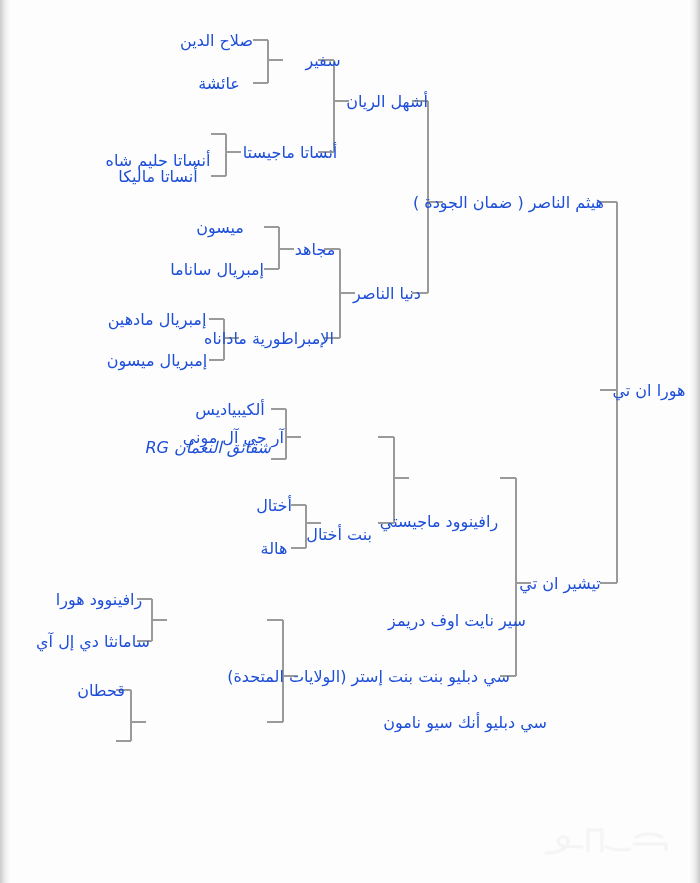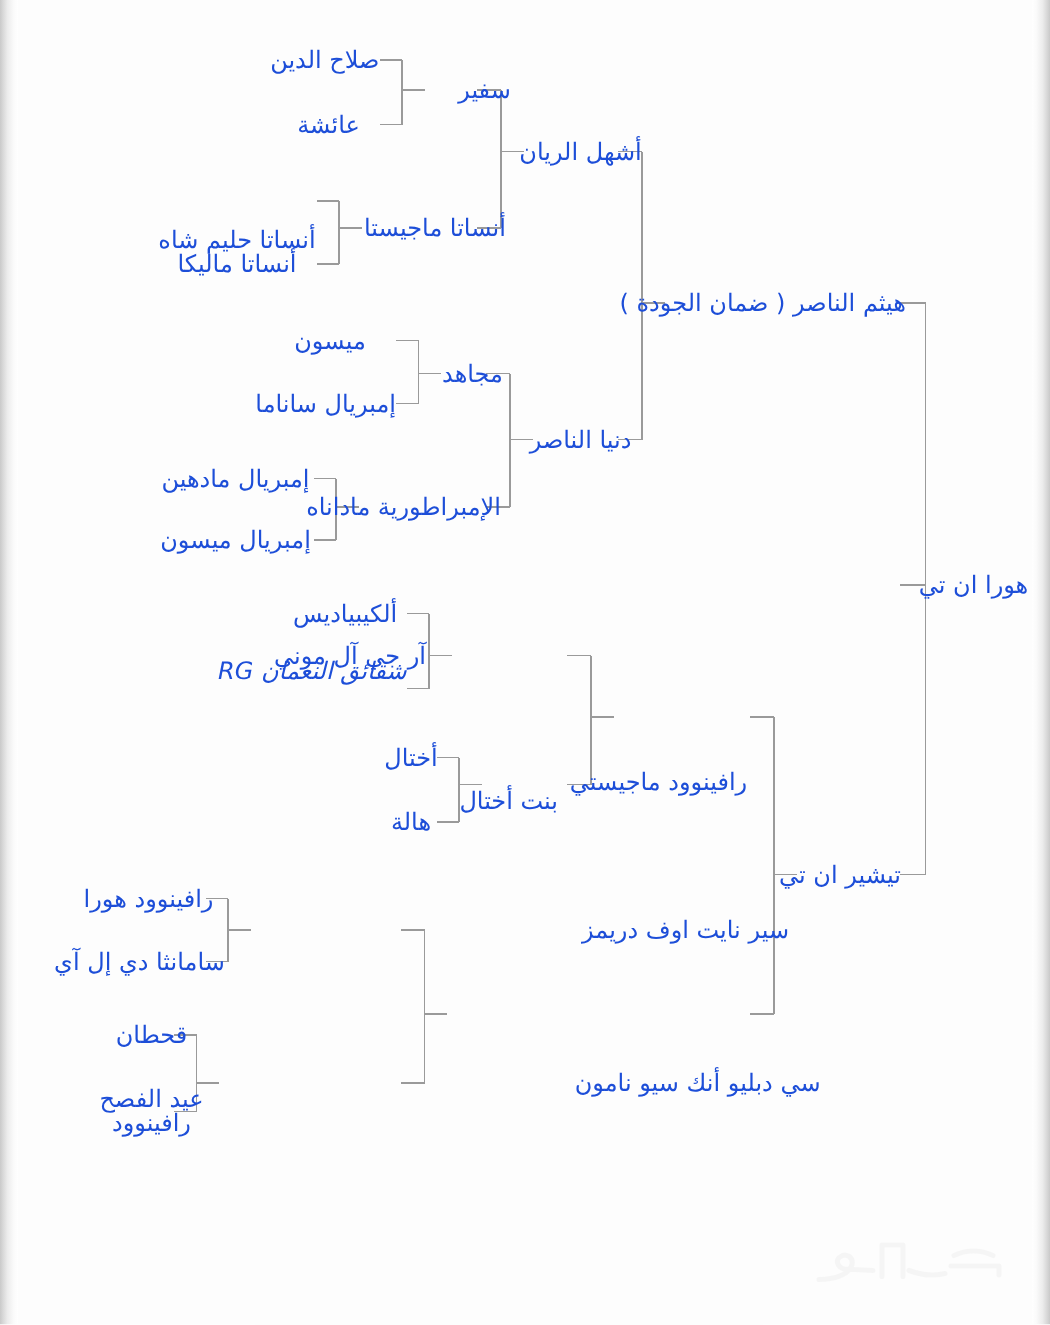--- a/index.html
+++ b/index.html
@@ -147,20 +147,21 @@
   </svg>
 
   <div class="node" style="right:8px;top:390px;width:86px;">هورا ان تي</div>
 
   <div class="node" style="right:96px;top:202px;width:160px;">هيثم الناصر ( ضمان الجودة )</div>
   <div class="node" style="right:94px;top:583px;width:92px;">تيشير ان تي</div>
 
   <div class="node" style="right:270px;top:101px;width:86px;">أشهل الريان</div>
   <div class="node" style="right:270px;top:293px;width:86px;">دنيا الناصر</div>
   <div class="node" style="right:199px;top:478px;width:124px;margin-top:43px;">رافينوود ماجيستي</div>
+  <div class="node" style="right:190px;top:676px;width:218px;">سي دبليو بنت بنت إستر (الولايات المتحدة)</div>
 
   <div class="node" style="right:356px;top:60px;width:42px;">سفير</div>
   <div class="node" style="right:356px;top:152px;width:108px;">أنساتا ماجيستا</div>
   <div class="node" style="right:362px;top:249px;width:46px;">مجاهد</div>
   <div class="node" style="right:362px;top:338px;width:138px;">الإمبراطورية ماداناه</div>
   <div class="node" style="right:416px;top:437px;width:82px;">آر جي آل موني</div>
   <div class="node" style="right:328px;top:523px;width:64px;margin-top:11px;">بنت أختال</div>
   <div class="node" style="right:174px;top:620px;width:118px;">سير نايت اوف دريمز</div>
   <div class="node" style="right:153px;top:722px;width:140px;">سي دبليو أنك سيو نامون</div>
 
@@ -172,21 +173,20 @@
   <div class="node" style="right:436px;top:269px;width:88px;">إمبريال ساناما</div>
   <div class="node" style="right:491px;top:319px;width:104px;">إمبريال مادهين</div>
   <div class="node" style="right:491px;top:360px;width:104px;">إمبريال ميسون</div>
   <div class="node" style="right:429px;top:409px;width:82px;">ألكيبياديس</div>
   <div class="node" style="right:429px;top:447px;width:118px;font-style:italic;">شقائق النعمان RG</div>
   <div class="node" style="right:399px;top:505px;width:54px;">أختال</div>
   <div class="node" style="right:399px;top:548px;width:54px;">هالة</div>
   <div class="node" style="right:548px;top:599px;width:106px;">رافينوود هورا</div>
   <div class="node" style="right:548px;top:641px;width:118px;">سامانثا دي إل آي</div>
   <div class="node" style="right:569px;top:690px;width:60px;">قحطان</div>
-  <div class="node wrap" style="right:560px;top:741px;">عيد الفصح رافينوود</div>
 
   <svg id="watermark" viewBox="0 0 140 48">
     <g fill="none" stroke="#efefef" stroke-width="3.4" stroke-linecap="round" stroke-linejoin="round">
       <path d="M10 36 C20 36 30 33 32 26 C33 21 28 18 24 21 C21 23 22 28 27 29 L46 30"></path>
       <path d="M52 34 L52 13 L66 13 L66 34"></path>
       <path d="M70 30 C78 33 86 34 94 32"></path>
       <path d="M98 27 L130 27 L130 33"></path>
       <path d="M100 20 C108 16 118 16 126 20"></path>
     </g>
   </svg>

